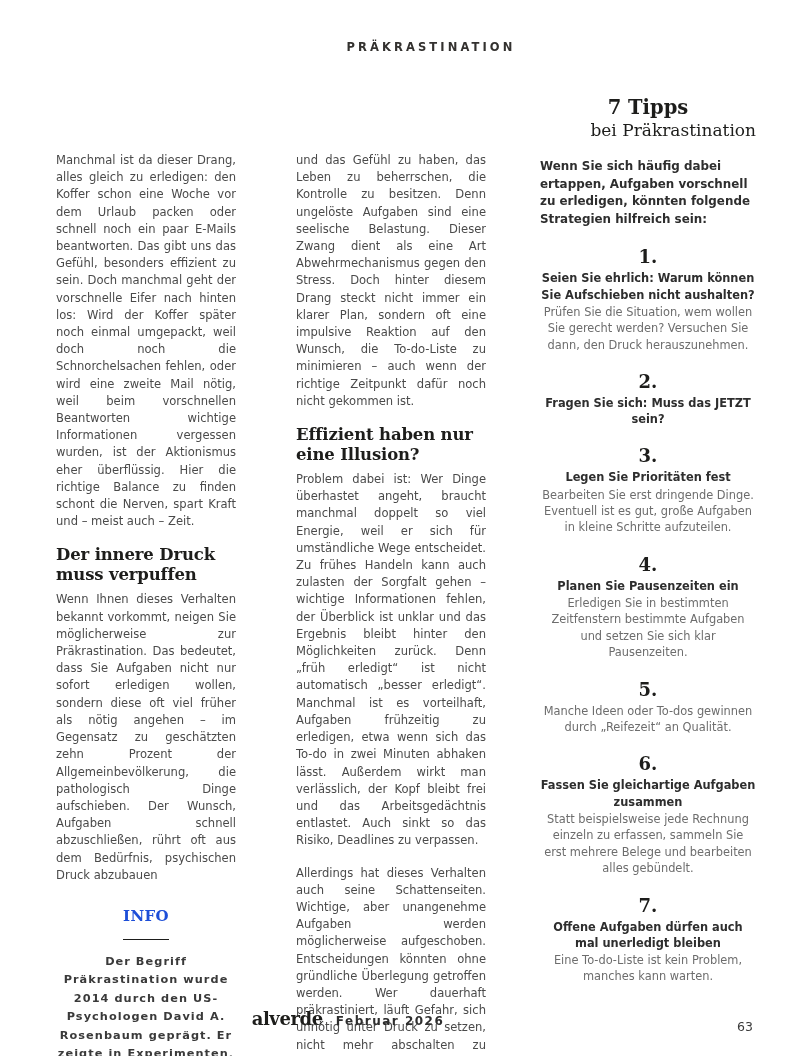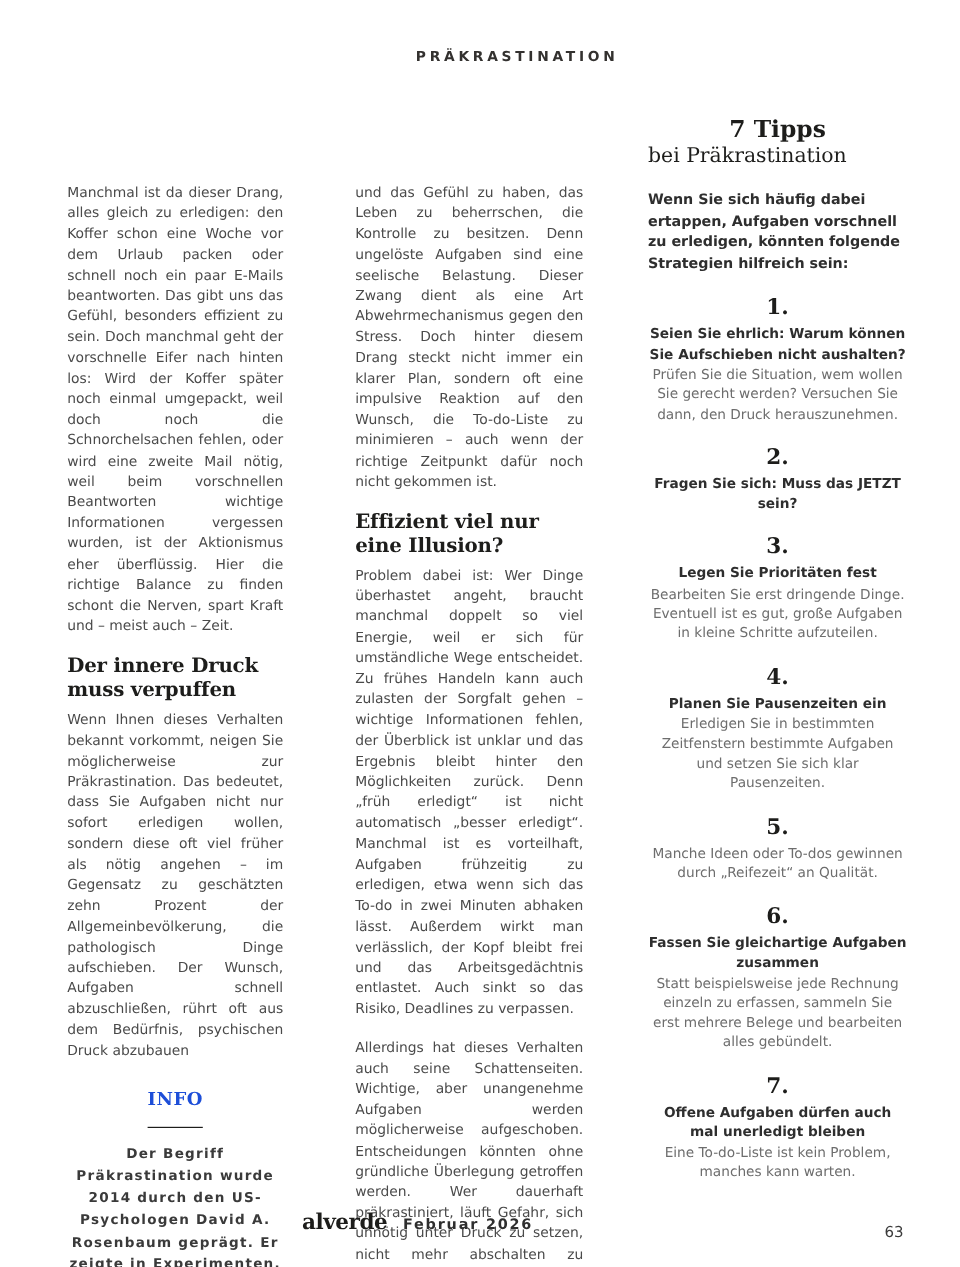--- a/index.html
+++ b/index.html
@@ -108,21 +108,21 @@
     color: #1d1d1b;
     text-align: center;
     margin: 0;
   }
   .tips-subtitle {
     font-family: "DejaVu Serif", serif;
     font-weight: normal;
     font-size: 17px;
     line-height: 21px;
     color: #1d1d1b;
-    text-align: left;
+    text-align: right;
     margin: 1px 0 0 0;
   }
   .tips-intro {
     font-family: "DejaVu Sans", sans-serif;
     font-weight: bold;
     font-size: 11.9px;
     line-height: 17.6px;
     color: #2e2e2e;
     text-align: left;
     margin: 17px 0 0 0;
@@ -212,21 +212,21 @@
 
     <div class="info-box">
       <div class="info-title">INFO</div>
       <div class="info-text">Der Begriff Präkrastination wurde 2014 durch den US-Psychologen David A. Rosenbaum geprägt. Er zeigte in Experimenten, dass manche Menschen bereit sind, mehr körperliche oder mentale Anstrengung auf sich zu nehmen, nur um eine Aufgabe schnell zu beginnen oder abzuschließen.</div>
     </div>
   </div>
 
   <div class="col col-2">
     <p class="body-p">und das Gefühl zu haben, das Leben zu beherrschen, die Kontrolle zu besitzen. Denn ungelöste Aufgaben sind eine seelische Belastung. Dieser Zwang dient als eine Art Abwehrmechanismus gegen den Stress. Doch hinter diesem Drang steckt nicht immer ein klarer Plan, sondern oft eine impulsive Reaktion auf den Wunsch, die To-do-Liste zu minimieren – auch wenn der richtige Zeitpunkt dafür noch nicht gekommen ist.</p>
 
-    <h2 class="section-heading">Effizient viel nur eine Illusion?</h2>
+    <h2 class="section-heading">Effizient haben nur eine Illusion?</h2>
 
     <p class="body-p">Problem dabei ist: Wer Dinge überhastet angeht, braucht manchmal doppelt so viel Energie, weil er sich für umständliche Wege entscheidet. Zu frühes Handeln kann auch zulasten der Sorgfalt gehen – wichtige Informationen fehlen, der Überblick ist unklar und das Ergebnis bleibt hinter den Möglichkeiten zurück. Denn „früh erledigt“ ist nicht automatisch „besser erledigt“. Manchmal ist es vorteilhaft, Aufgaben frühzeitig zu erledigen, etwa wenn sich das To-do in zwei Minuten abhaken lässt. Außerdem wirkt man verlässlich, der Kopf bleibt frei und das Arbeitsgedächtnis entlastet. Auch sinkt so das Risiko, Deadlines zu verpassen.</p>
     <p class="body-p">Allerdings hat dieses Verhalten auch seine Schattenseiten. Wichtige, aber unangenehme Aufgaben werden möglicherweise aufgeschoben. Entscheidungen könnten ohne gründliche Überlegung getroffen werden. Wer dauerhaft präkrastiniert, läuft Gefahr, sich unnötig unter Druck zu setzen, nicht mehr abschalten zu können oder in einen Burnout zu schlittern – und genau den Stress zu erzeugen, den er eigentlich vermeiden wollte. Dagegen hilft ein strukturiertes Vorgehen: Prioritäten setzen, große Aufgaben in kleinere Schritte unterteilen, gutes Zeitmanagement und bewusstes Abschalten am Abend – auch wenn es noch unerledigte Aufgaben auf der Liste gibt.</p>
   </div>
 
   <div class="col col-3">
     <div class="tips-title">7 Tipps</div>
     <div class="tips-subtitle">bei Präkrastination</div>
     <div class="tips-intro">Wenn Sie sich häufig dabei ertappen, Aufgaben vorschnell zu erledigen, könnten folgende Strategien hilfreich sein:</div>
 

